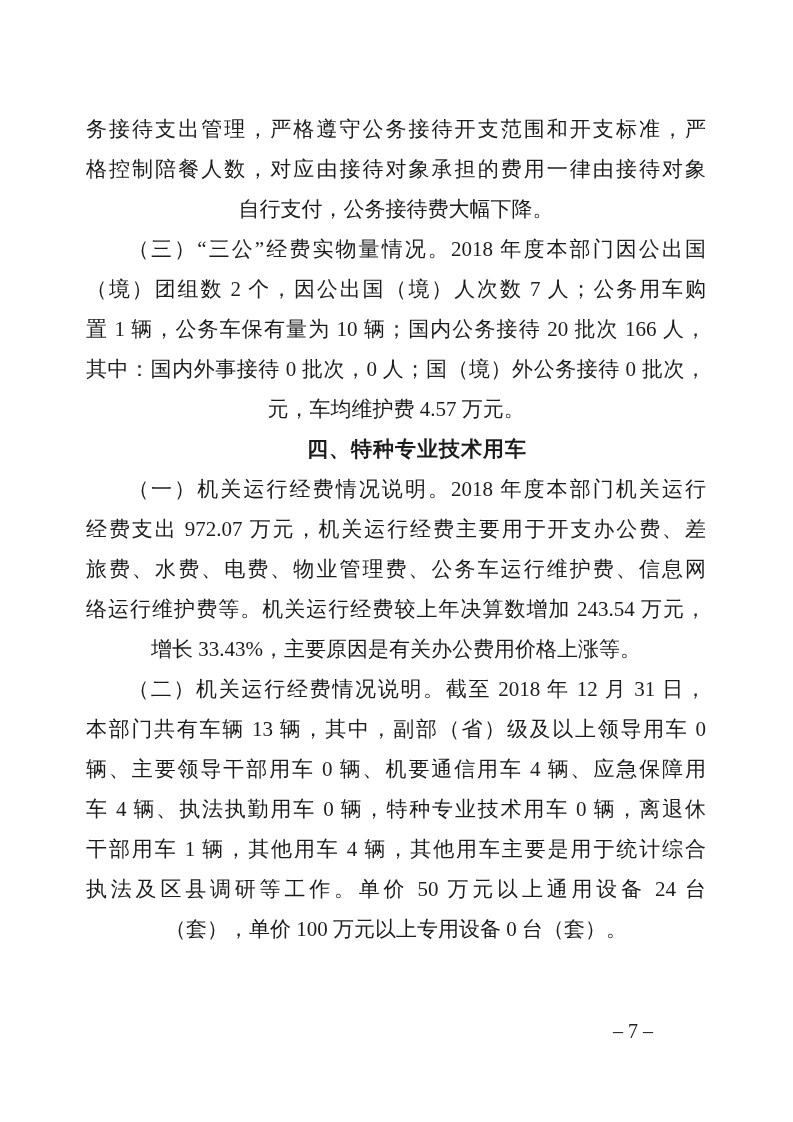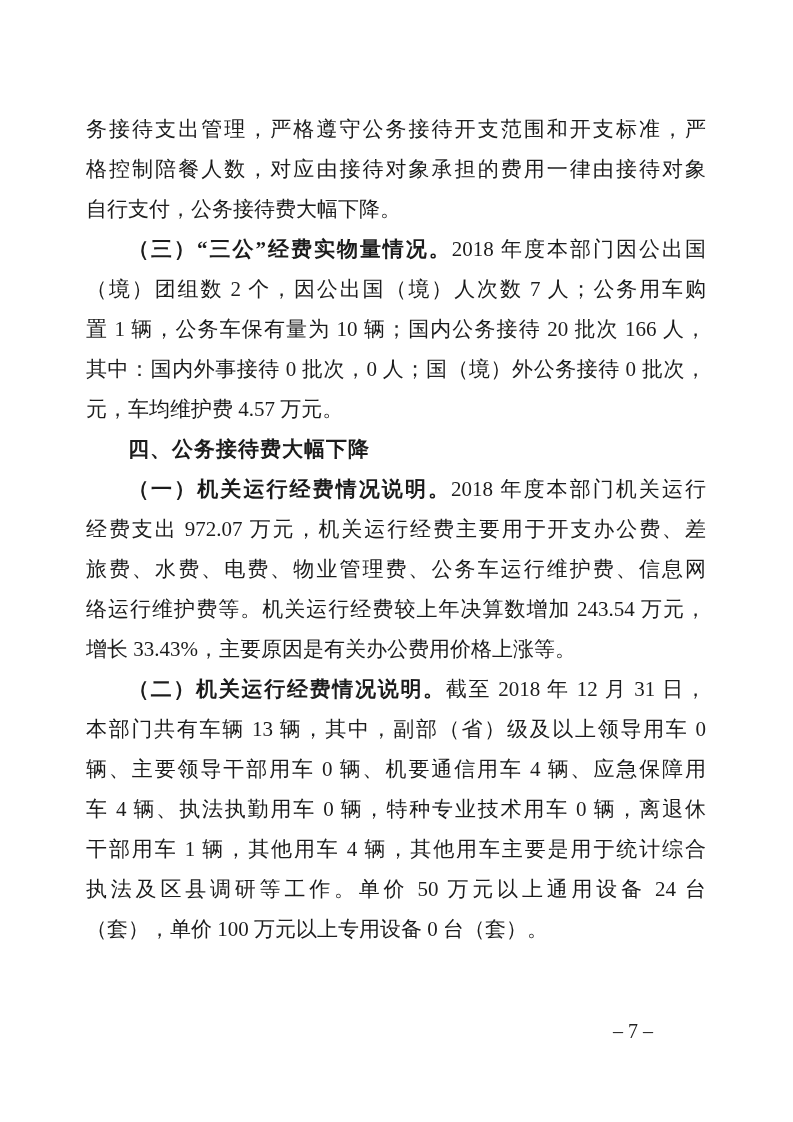--- a/index.html
+++ b/index.html
@@ -16,28 +16,28 @@
     position: absolute;
     left: 86px;
     top: 109px;
     width: 620px;
     font-size: 21px;
   }
   .ln {
     display: block;
     height: 40px;
     line-height: 40px;
-    text-align: left;
+    text-align: center;
   }
   .ln.j {
     text-align: justify;
     text-align-last: justify;
   }
   .ln.indent { text-indent: 2em; }
-  .lead { font-weight: 700; }
+  .lead { font-weight: 400; }
   .heading {
     font-family: "Liberation Sans", "DejaVu Sans", sans-serif;
     font-weight: 700;
     letter-spacing: 1px;
   }
   .page-number {
     position: absolute;
     top: 1018px;
     right: 98px;
     font-size: 20px;
@@ -55,21 +55,21 @@
     <div class="ln j"><span>务接待支出管理，严格遵守公务接待开支范围和开支标准，严</span></div>
     <div class="ln j"><span>格控制陪餐人数，对应由接待对象承担的费用一律由接待对象</span></div>
     <div class="ln"><span>自行支付，公务接待费大幅下降。</span></div>
 
     <div class="ln j indent"><span class="lead">（三）“三公”经费实物量情况。</span><span>2018 年度本部门因公出国</span></div>
     <div class="ln j"><span>（境）团组数 2 个，因公出国（境）人次数 7 人；公务用车购</span></div>
     <div class="ln j"><span>置 1 辆，公务车保有量为 10 辆；国内公务接待 20 批次 166 人，</span></div>
     <div class="ln j"><span>其中：国内外事接待 0 批次，0 人；国（境）外公务接待 0 批次，</span></div>
     <div class="ln"><span>元，车均维护费 4.57 万元。</span></div>
 
-    <div class="ln heading indent"><span>四、公务接待费大幅下降</span></div>
+    <div class="ln heading indent"><span>四、特种专业技术用车</span></div>
 
     <div class="ln j indent"><span class="lead">（一）机关运行经费情况说明。</span><span>2018 年度本部门机关运行</span></div>
     <div class="ln j"><span>经费支出 972.07 万元，机关运行经费主要用于开支办公费、差</span></div>
     <div class="ln j"><span>旅费、水费、电费、物业管理费、公务车运行维护费、信息网</span></div>
     <div class="ln j"><span>络运行维护费等。机关运行经费较上年决算数增加 243.54 万元，</span></div>
     <div class="ln"><span>增长 33.43%，主要原因是有关办公费用价格上涨等。</span></div>
 
     <div class="ln j indent"><span class="lead">（二）机关运行经费情况说明。</span><span>截至 2018 年 12 月 31 日，</span></div>
     <div class="ln j"><span>本部门共有车辆 13 辆，其中，副部（省）级及以上领导用车 0</span></div>
     <div class="ln j"><span>辆、主要领导干部用车 0 辆、机要通信用车 4 辆、应急保障用</span></div>

